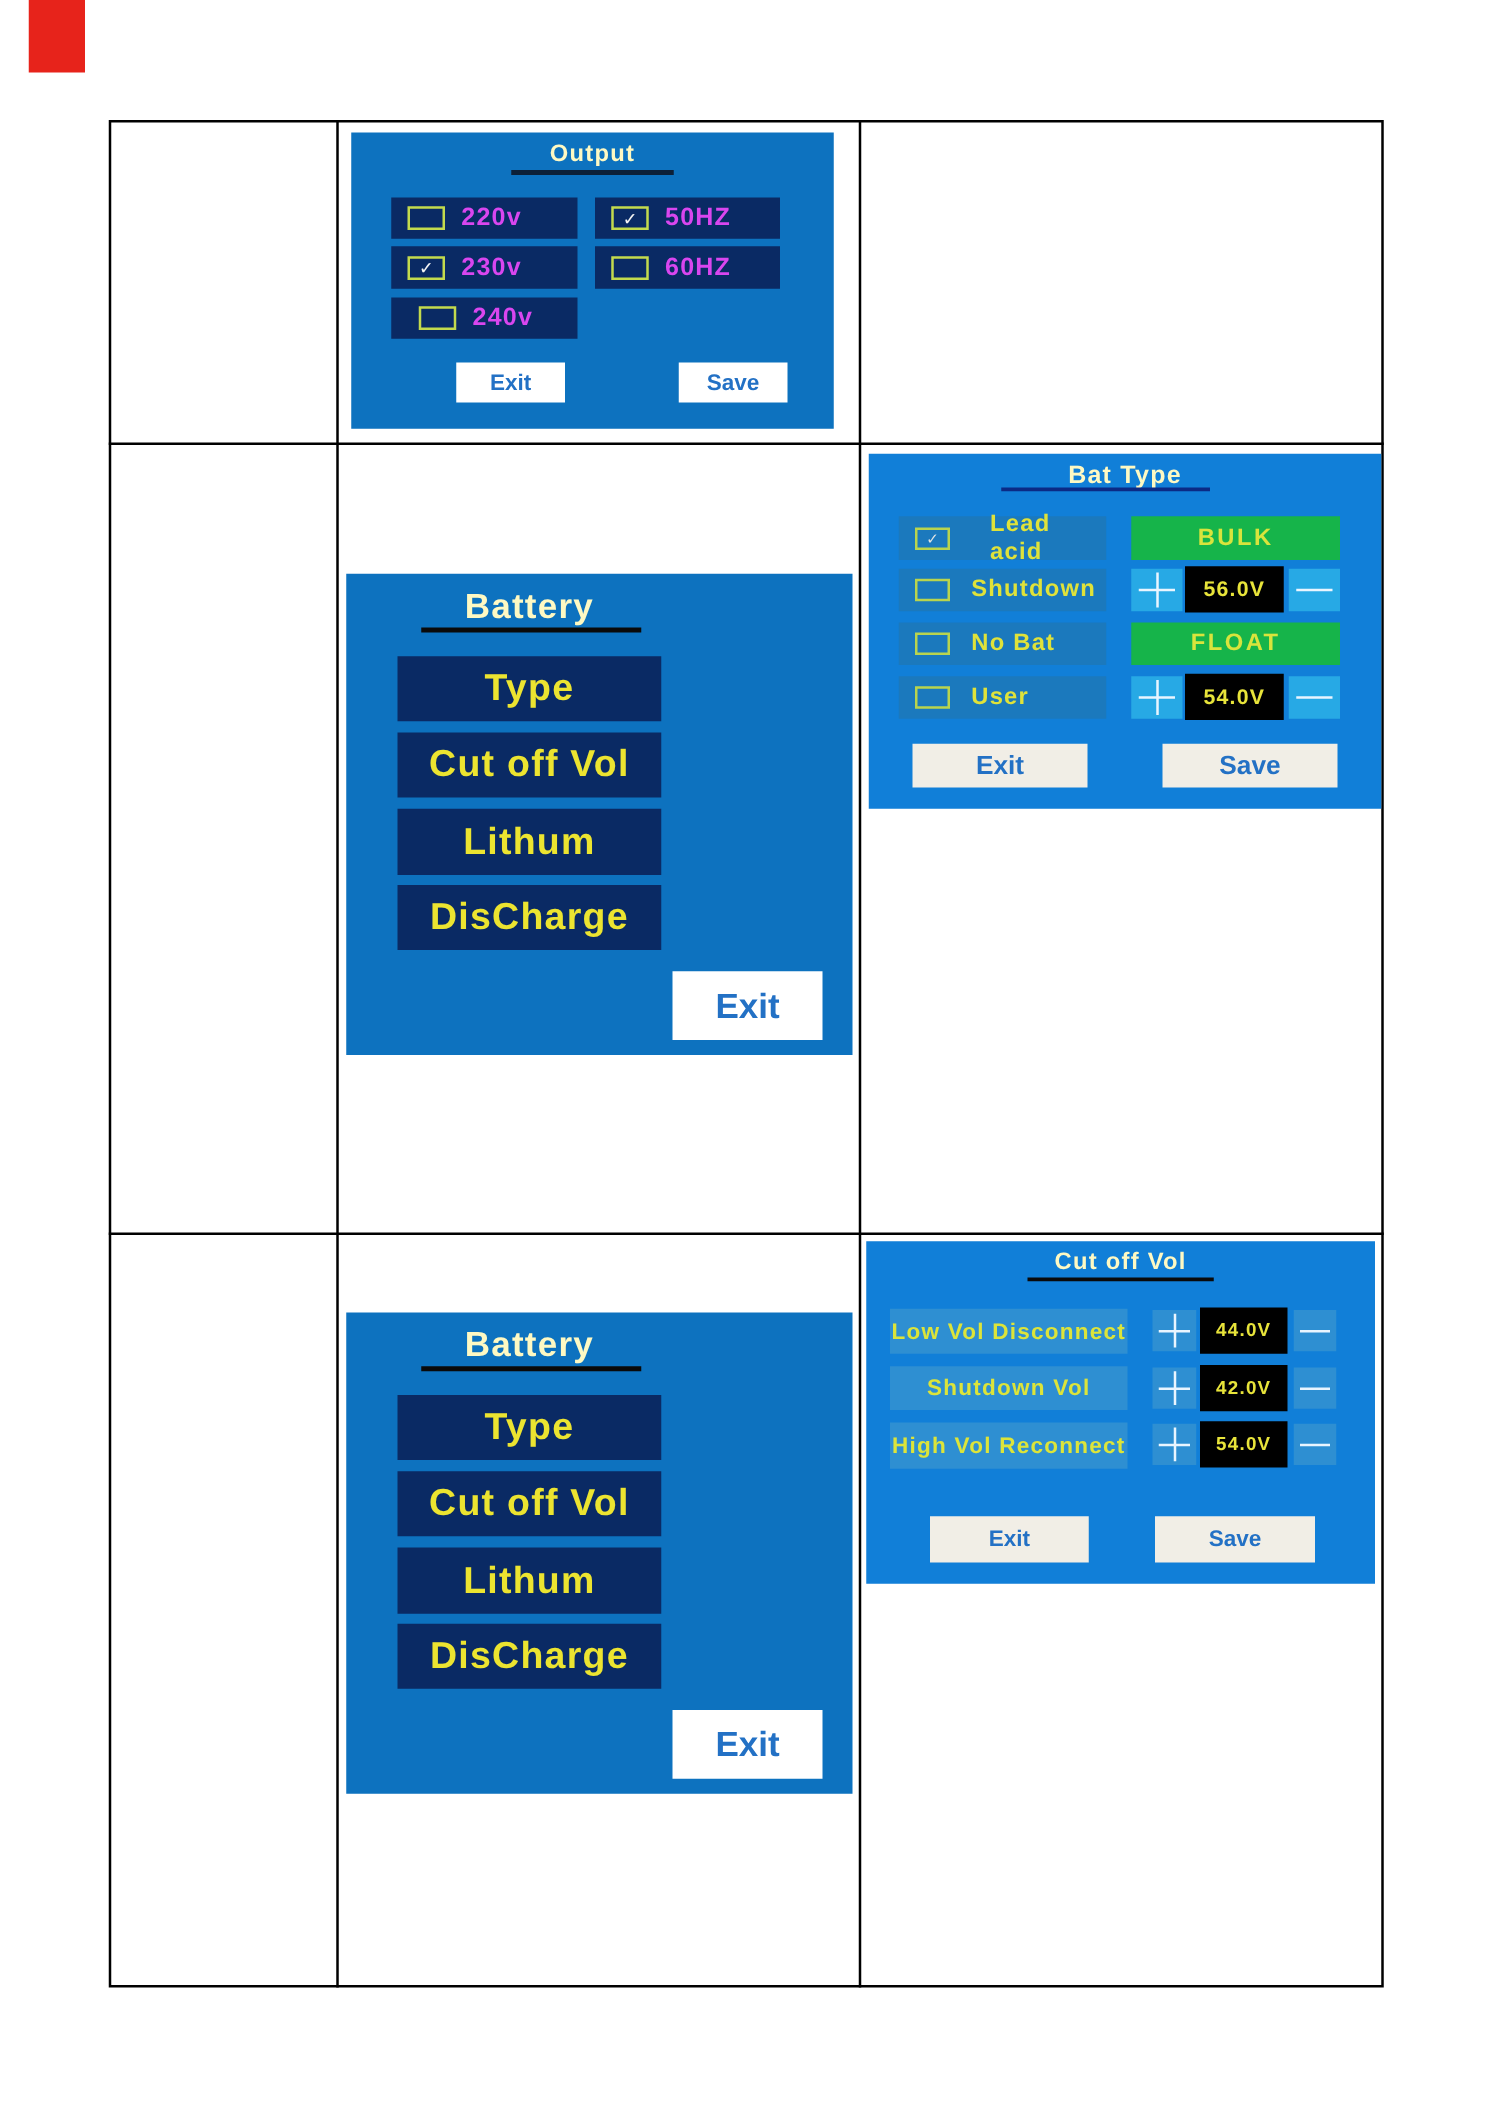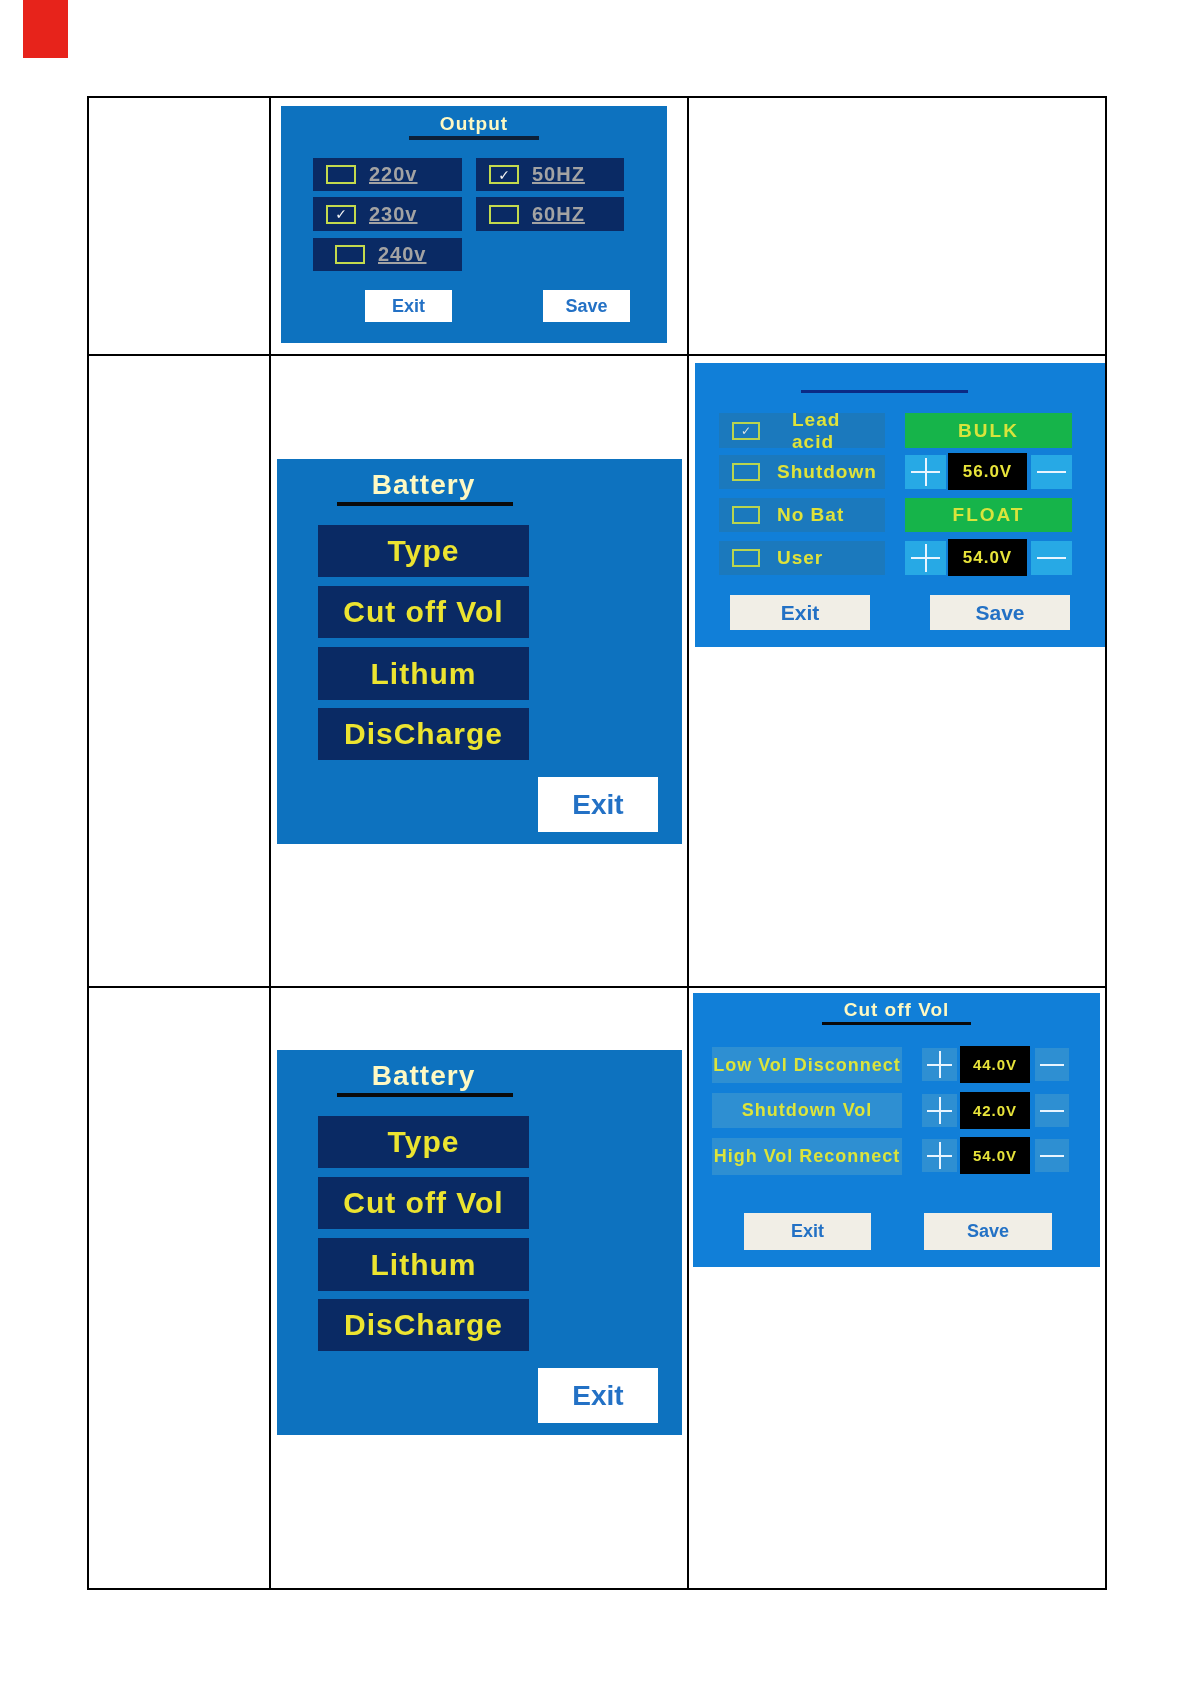--- a/index.html
+++ b/index.html
@@ -8,21 +8,21 @@
   .abs{position:absolute;}
   .line{position:absolute;background:#000;}
   
   .panel{position:absolute;}
   .p-dkblue{background:#0d72bf;}
   .p-ltblue{background:#117fd8;}
   .ptitle{position:absolute;left:0;right:0;text-align:center;color:#fef9c3;font-weight:bold;letter-spacing:1px;}
   .underline{position:absolute;height:4px;}
   
   .navy{position:absolute;background:#0a2a64;display:flex;align-items:center;}
-  .navy .lbl{color:#a3a3a3;font-weight:bold;letter-spacing:1px;text-decoration:underline;}
+  .navy .lbl{color:#d946ef;font-weight:bold;letter-spacing:1px;}
   .menu-btn{position:absolute;background:#0a2a64;display:flex;align-items:center;justify-content:center;
             color:#ece430;font-weight:bold;font-size:30px;letter-spacing:1px;}
   
   .cb{flex:0 0 auto;border:2px solid #c3da4d;display:flex;align-items:center;justify-content:center;}
   .cb .check{color:#f4f4f4;font-size:14px;font-weight:bold;line-height:1;}
   
   .wbtn{position:absolute;background:#ffffff;display:flex;align-items:center;justify-content:center;
         color:#2371c5;font-weight:600;}
   .cream{background:#f1eee6;}
   
@@ -93,20 +93,21 @@
     <div class="ptitle" style="left:41px;right:auto;width:211px;top:10px;font-size:28px;">Battery</div>
     <div class="underline" style="left:60px;top:43px;width:176px;background:#0a0a0a;"></div>
     <div class="menu-btn" style="left:41px;top:66px;width:211px;height:52px;">Type</div>
     <div class="menu-btn" style="left:41px;top:127px;width:211px;height:52px;">Cut off Vol</div>
     <div class="menu-btn" style="left:41px;top:188px;width:211px;height:53px;">Lithum</div>
     <div class="menu-btn" style="left:41px;top:249px;width:211px;height:52px;">DisCharge</div>
     <div class="wbtn" style="left:261px;top:318px;width:120px;height:55px;font-size:28px;">Exit</div>
   </div>
 
   <div class="panel p-ltblue" style="left:695px;top:363px;width:410px;height:284px;">
+    <div class="ptitle" style="top:6px;font-size:20px;">Bat Type</div>
     <div class="underline" style="left:106px;top:27px;width:167px;background:#0b2a85;height:3px;"></div>
 
     <div class="opt2" style="left:24px;top:50px;width:166px;height:35px;padding-left:13px;box-sizing:border-box;">
       <span class="cb" style="width:24px;height:14px;border-color:#b9d44e;">
           <span class="check" style="font-size:12px;color:#dfe4e4;">✓</span>
         </span>
       <span class="lbl" style="font-size:19px;margin-left:32px;">Lead acid</span>
     </div>
     <div class="opt2" style="left:24px;top:92px;width:166px;height:34px;padding-left:13px;box-sizing:border-box;">
       <span class="cb" style="width:24px;height:14px;border-color:#b9d44e;"></span>

